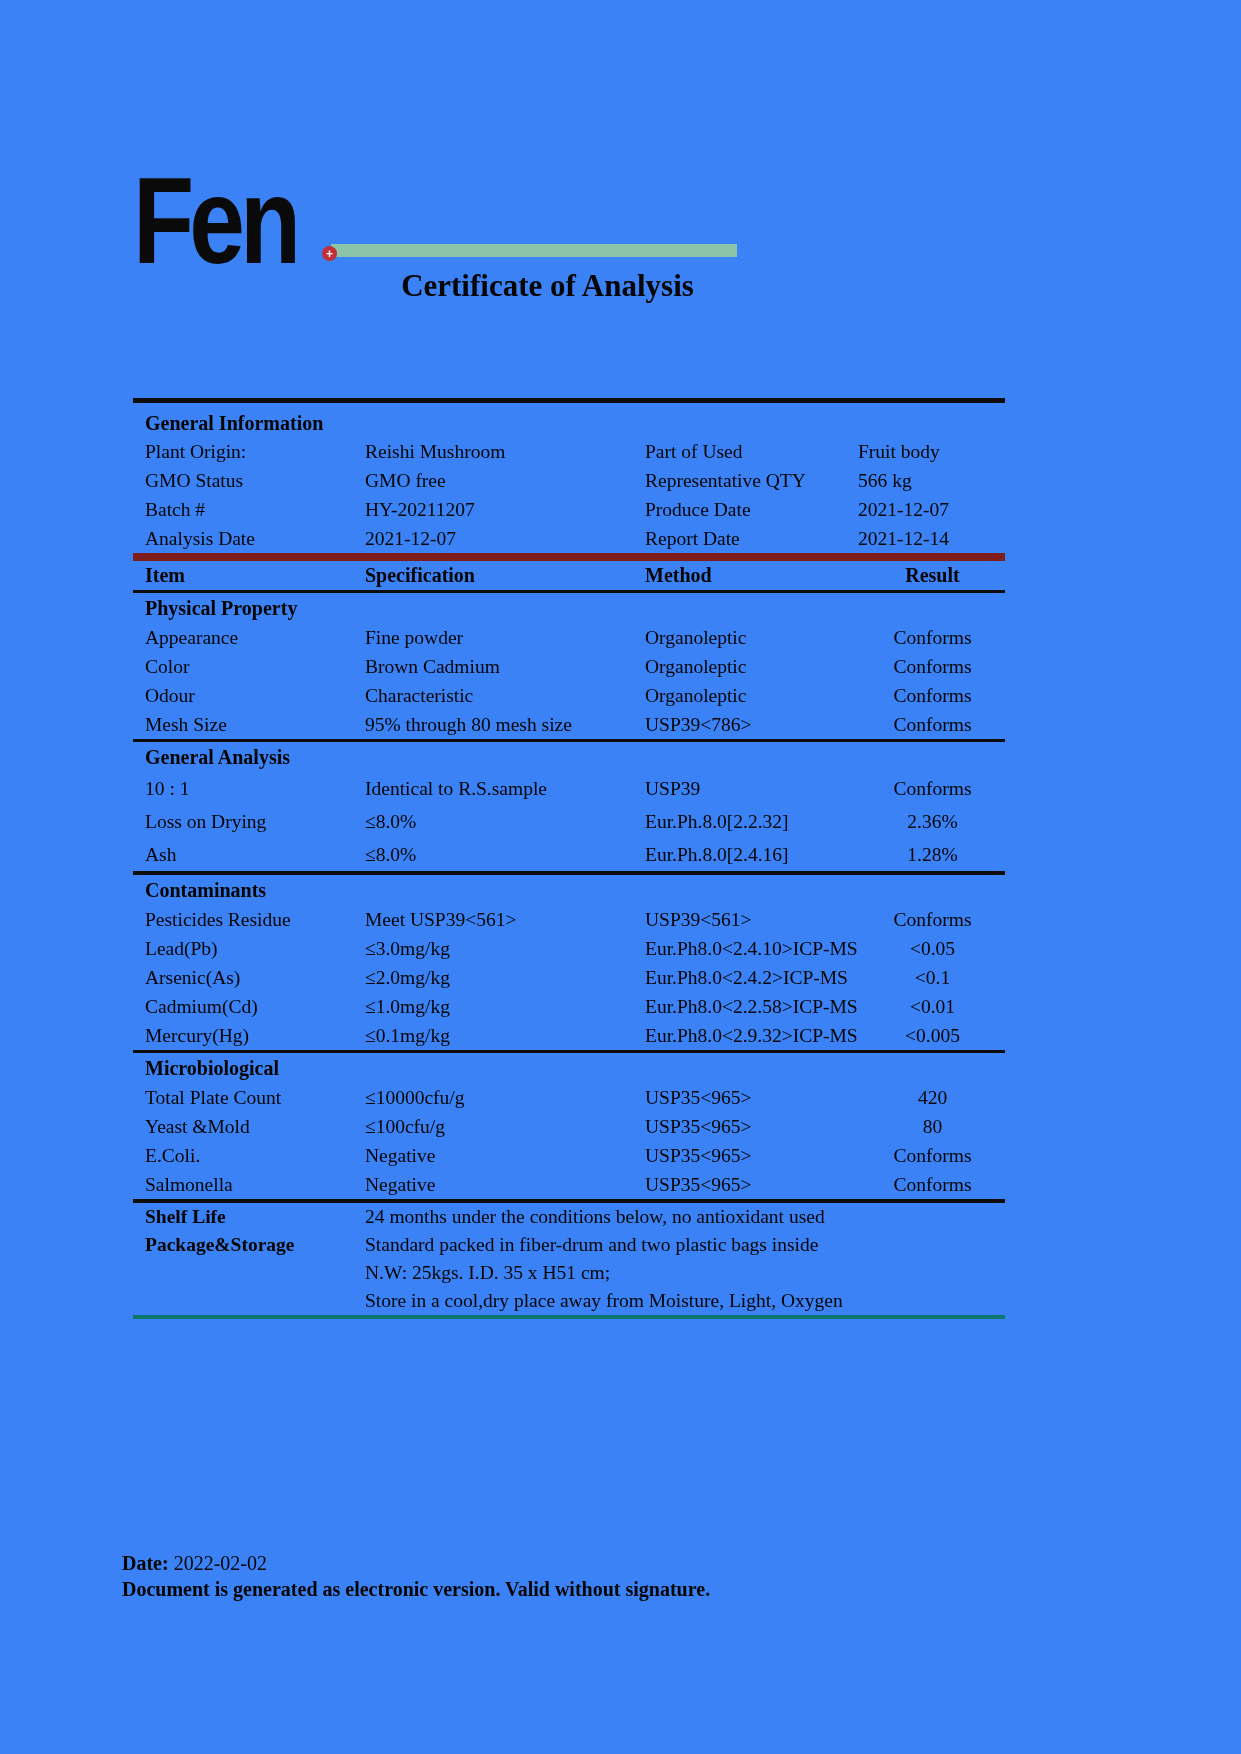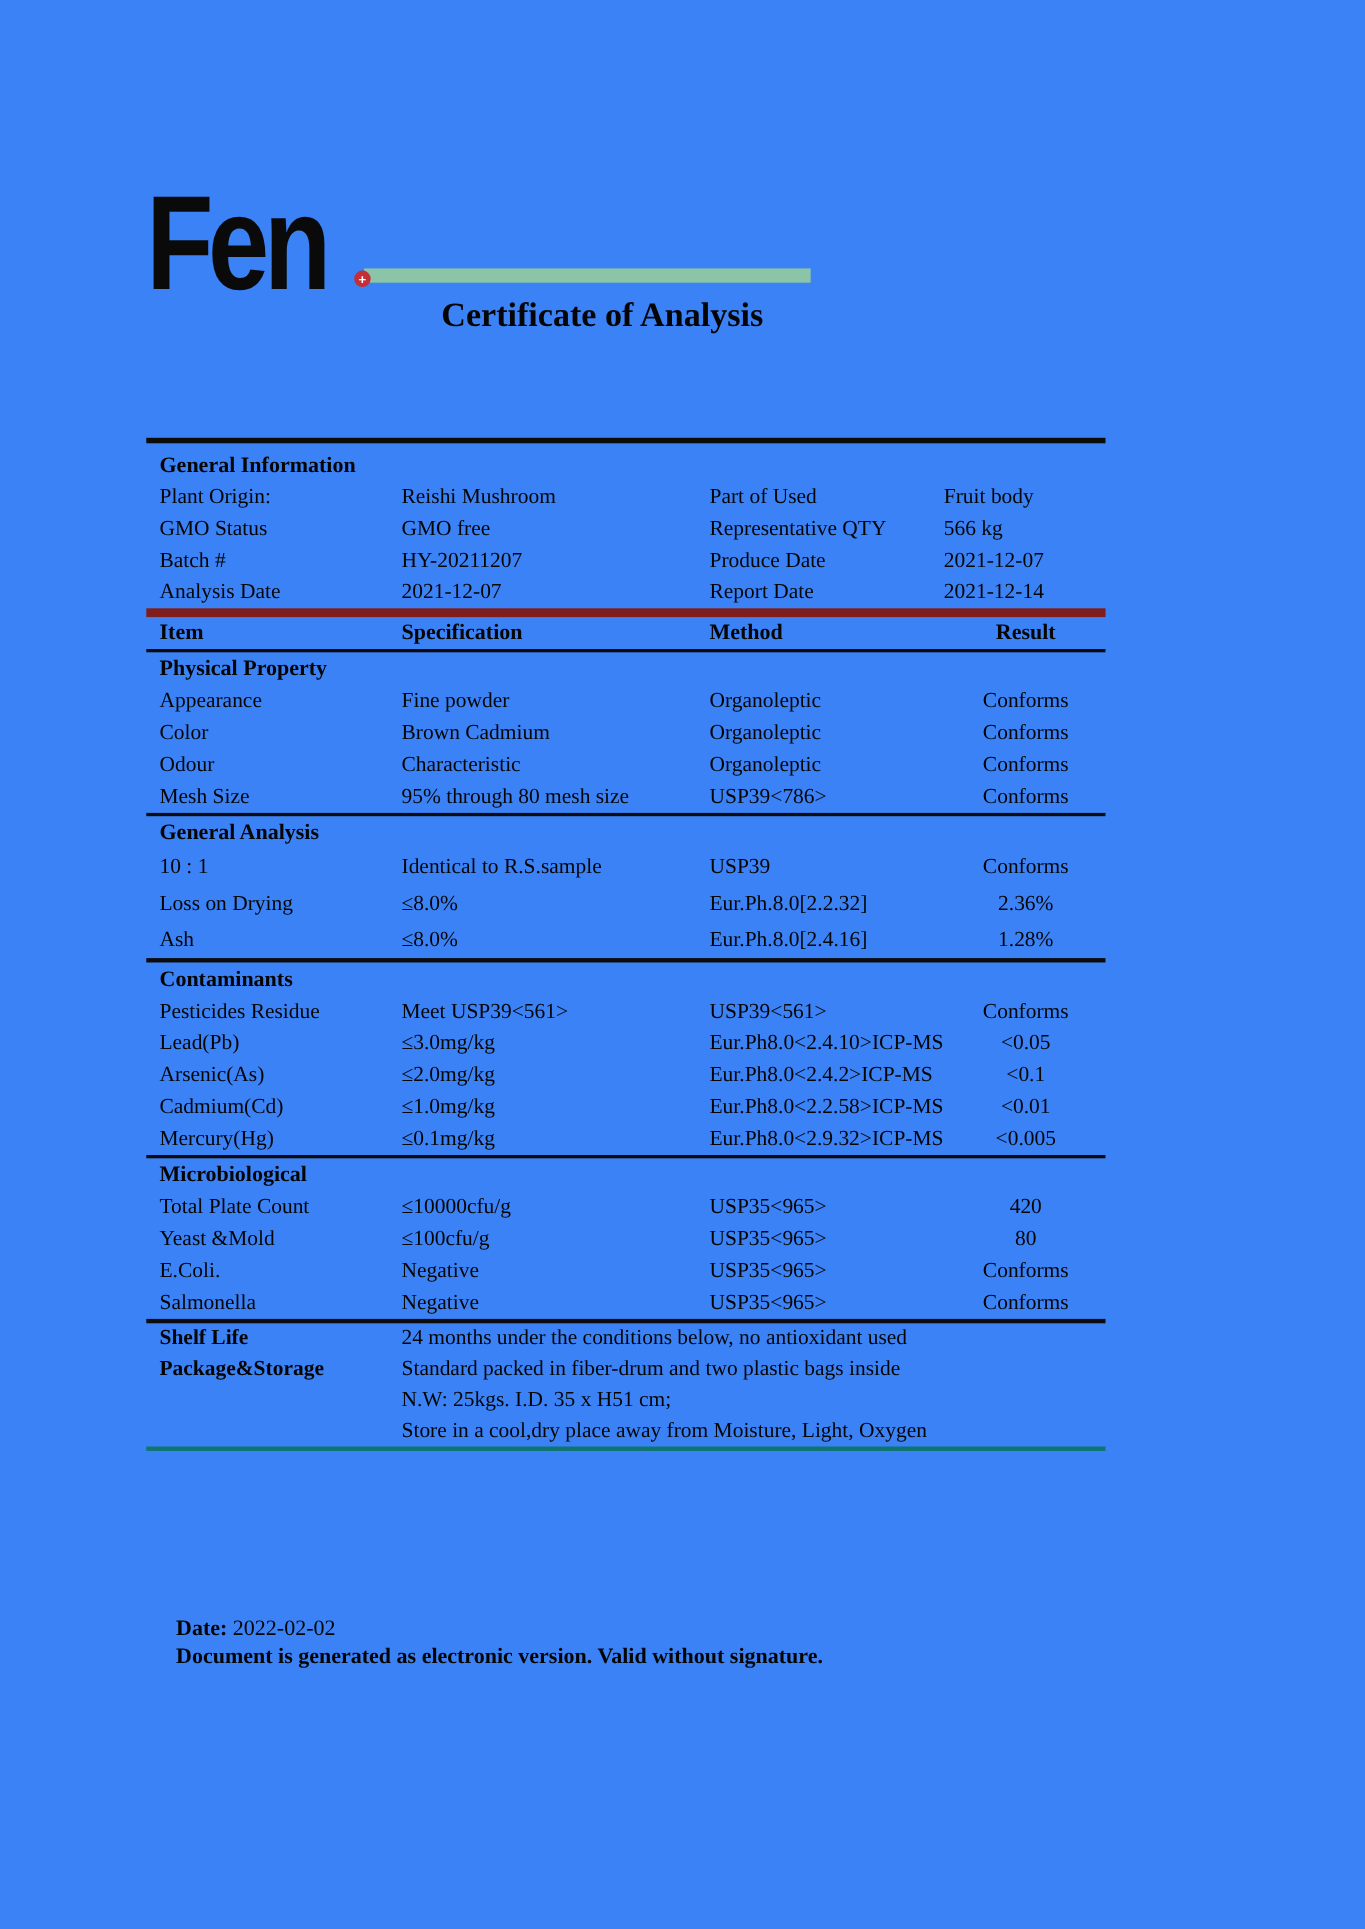--- a/index.html
+++ b/index.html
@@ -38,21 +38,21 @@
   .grid2{display:grid;grid-template-columns:220px 1fr;padding-left:12px;}
   .gi-row{line-height:29px;}
   .sp-row{line-height:29px;}
   .sec-gena .sp-row{line-height:33px;}
   .st-row{line-height:28px;}
   .cell{white-space:nowrap;}
   .res{text-align:center;}
   .b{font-weight:bold;}
 
   
-  .footer{position:absolute;left:122px;top:1467px;font-size:20px;line-height:26px;margin-left:38px;}
+  .footer{position:absolute;left:122px;top:1550px;font-size:20px;line-height:26px;}
   .date-line .b{font-weight:bold;}
   .footer-note{font-weight:bold;}
 </style>
 </head>
 <body>
 
 <div class="page">
 
   <div class="logo">
     <div class="logo-text">Fen</div>

